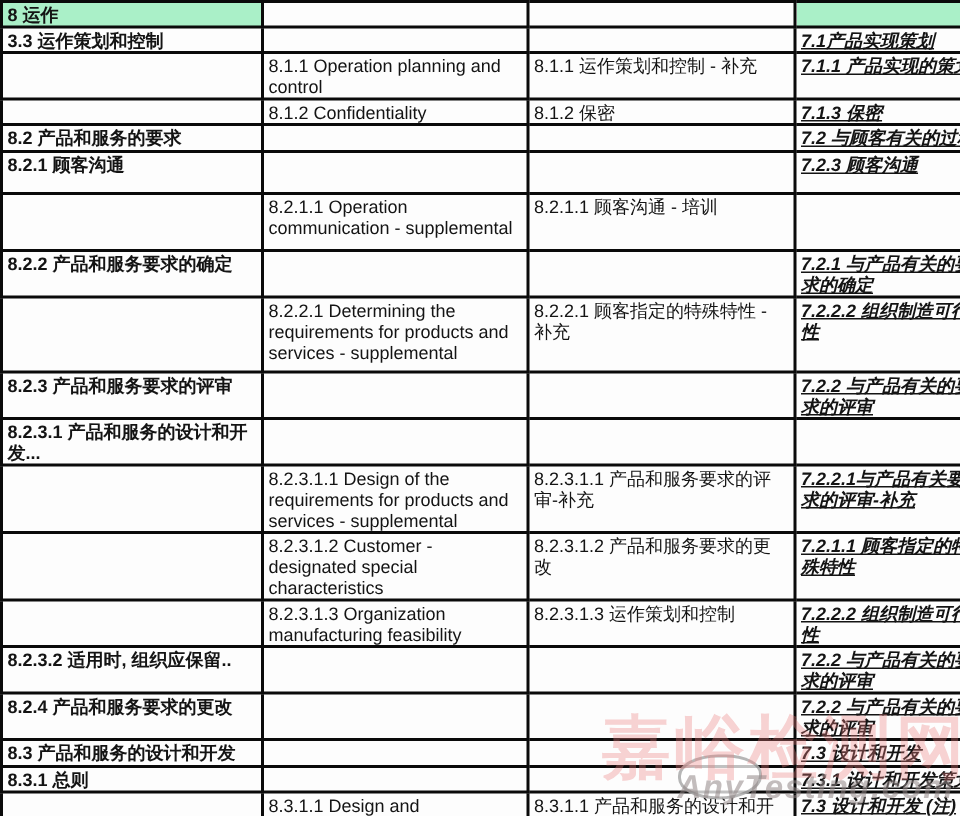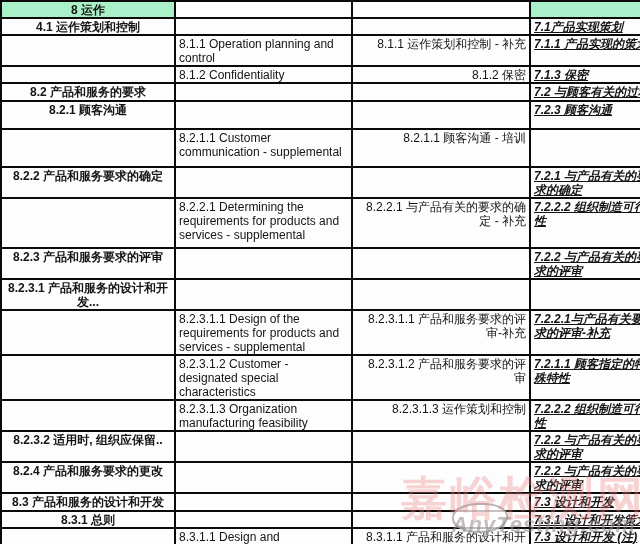--- a/index.html
+++ b/index.html
@@ -18,23 +18,23 @@
   table.map td{
     border:2px solid #0a0a0a;
     padding:1px 3px 0 3px;
     vertical-align:top;
     font-size:12px;
     line-height:14px;
     color:#141414;
     overflow:hidden;
     word-wrap:break-word;
   }
-  td.col1{width:166px;font-weight:bold;text-align:center;}
+  td.col1{width:166px;font-weight:bold;}
   td.col2{width:169px;margin-left:36px;}
-  td.col3{width:170px;text-align:right;}
+  td.col3{width:170px;}
   td.col4{
     width:119px;
     color:#8B2222;
     font-style:italic;
     font-weight:bold;
     text-decoration:underline;
     font-size:11.5px;
     line-height:15px;
   }
   td.green{background:#AAF0C8;}
@@ -78,21 +78,21 @@
 
   <table class="map">
     <tbody>
         <tr>
           <td class="col1 green">8 运作</td>
           <td class="col2"></td>
           <td class="col3"></td>
           <td class="col4 green"></td>
         </tr>
         <tr>
-          <td class="col1">4.1 运作策划和控制</td>
+          <td class="col1">3.3 运作策划和控制</td>
           <td class="col2"></td>
           <td class="col3"></td>
           <td class="col4">7.1产品实现策划</td>
         </tr>
         <tr>
           <td class="col1"></td>
           <td class="col2">8.1.1 Operation planning and control</td>
           <td class="col3">8.1.1 运作策划和控制 - 补充</td>
           <td class="col4">7.1.1 产品实现的策划</td>
         </tr>
@@ -109,34 +109,34 @@
           <td class="col4">7.2 与顾客有关的过程</td>
         </tr>
         <tr>
           <td class="col1">8.2.1 顾客沟通</td>
           <td class="col2"></td>
           <td class="col3"></td>
           <td class="col4">7.2.3 顾客沟通</td>
         </tr>
         <tr>
           <td class="col1"></td>
-          <td class="col2">8.2.1.1 Customer communication - supplemental</td>
+          <td class="col2">8.2.1.1 Operation communication - supplemental</td>
           <td class="col3">8.2.1.1 顾客沟通 - 培训</td>
           <td class="col4"></td>
         </tr>
         <tr>
           <td class="col1">8.2.2 产品和服务要求的确定</td>
           <td class="col2"></td>
           <td class="col3"></td>
           <td class="col4">7.2.1 与产品有关的要求的确定</td>
         </tr>
         <tr>
           <td class="col1"></td>
           <td class="col2">8.2.2.1 Determining the requirements for products and services - supplemental</td>
-          <td class="col3">8.2.2.1 与产品有关的要求的确定 - 补充</td>
+          <td class="col3">8.2.2.1 顾客指定的特殊特性 - 补充</td>
           <td class="col4">7.2.2.2 组织制造可行性</td>
         </tr>
         <tr>
           <td class="col1">8.2.3 产品和服务要求的评审</td>
           <td class="col2"></td>
           <td class="col3"></td>
           <td class="col4">7.2.2 与产品有关的要求的评审</td>
         </tr>
         <tr>
           <td class="col1">8.2.3.1 产品和服务的设计和开发...</td>
@@ -146,21 +146,21 @@
         </tr>
         <tr>
           <td class="col1"></td>
           <td class="col2">8.2.3.1.1 Design of the requirements for products and services - supplemental</td>
           <td class="col3">8.2.3.1.1 产品和服务要求的评审-补充</td>
           <td class="col4">7.2.2.1与产品有关要求的评审-补充</td>
         </tr>
         <tr>
           <td class="col1"></td>
           <td class="col2">8.2.3.1.2 Customer - designated special characteristics</td>
-          <td class="col3">8.2.3.1.2 产品和服务要求的评审</td>
+          <td class="col3">8.2.3.1.2 产品和服务要求的更改</td>
           <td class="col4">7.2.1.1 顾客指定的特殊特性</td>
         </tr>
         <tr>
           <td class="col1"></td>
           <td class="col2">8.2.3.1.3 Organization manufacturing feasibility</td>
           <td class="col3">8.2.3.1.3 运作策划和控制</td>
           <td class="col4">7.2.2.2 组织制造可行性</td>
         </tr>
         <tr>
           <td class="col1">8.2.3.2 适用时, 组织应保留..</td>

